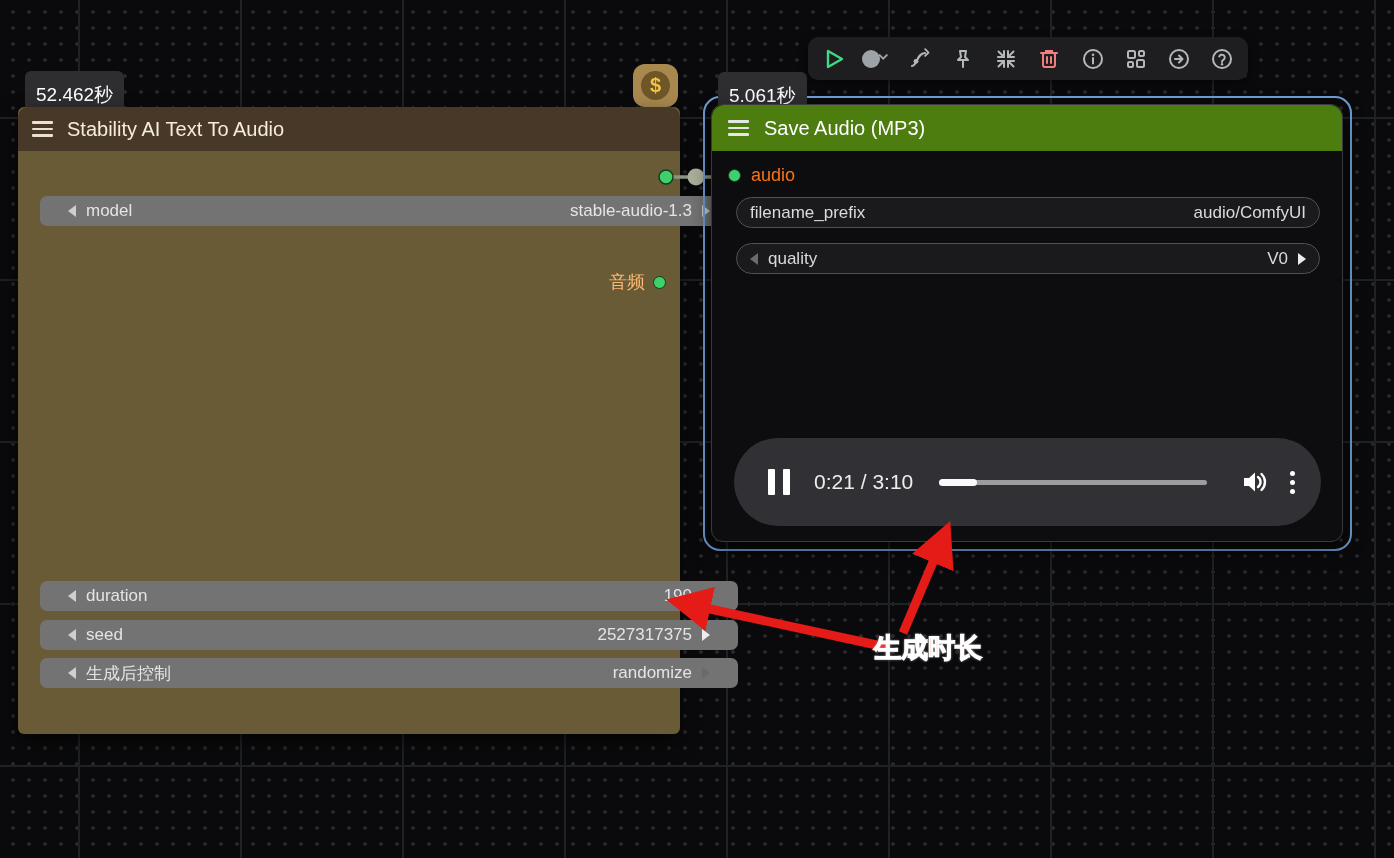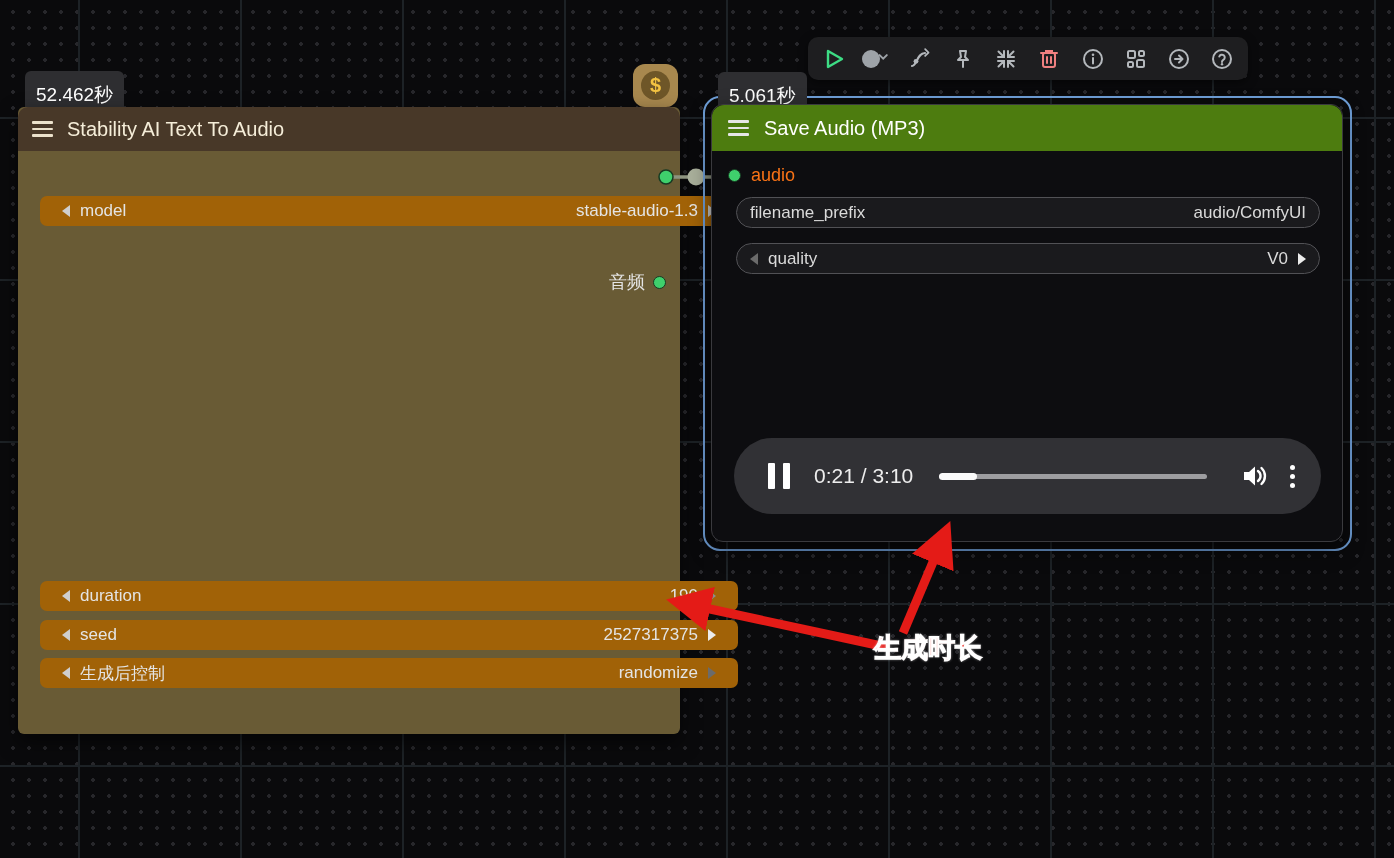--- a/index.html
+++ b/index.html
@@ -47,28 +47,28 @@
     background:#695b35; border-radius:6px;
     box-shadow:0 8px 20px rgba(0,0,0,.55);
   }
   .node-tta .nheader {
     height:44px; background:#483828; border-radius:10px 10px 0 0;
     display:flex; align-items:center; gap:14px; padding:0 14px;
     color:#f5edd8; font-size:20px;
   }
   .slot-out {
     position:absolute; right:14px; top:163px; display:flex; align-items:center; gap:8px;
-    color:#e5e5e5; font-size:18px;
+    color:#fdba74; font-size:18px;
   }
   .dot { width:13px; height:13px; border-radius:50%; background:#3fd06c; border:1.5px solid #173a22; }
 
   .widget {
     position:absolute; left:22px; width:698px; height:30px;
-    background:#a16207; border-radius:7px;
-    display:flex; align-items:center; gap:10px; padding:0 22px;
+    background:#737373; border-radius:7px;
+    display:flex; align-items:center; gap:10px; padding:0 28px;
     color:#e4e4e4; font-size:17px;
   }
   .widget .wlabel { flex:0 0 auto; }
   .widget .spacer { flex:1; }
   .widget .wvalue { flex:0 0 auto; }
 
   .prompt-box {
     position:absolute; left:20px; top:144px; width:622px; height:310px;
     border:2px solid #3b3019; border-radius:12px;
     padding:11px 14px; color:#fdf8ec; font-size:19px; line-height:1.17;
@@ -110,21 +110,21 @@
     position:absolute; left:16px; top:60px; display:flex; align-items:center; gap:10px;
     color:#f97316; font-size:18px; font-weight:500;
   }
   .fwidget {
     position:absolute; left:24px; width:584px; height:31px;
     background:#1a1a1d; border:1px solid #515155; border-radius:16px;
     display:flex; align-items:center; gap:10px; padding:0 13px;
     color:#dadada; font-size:17px;
   }
   .player {
-    position:absolute; left:22px; top:333px; width:587px; height:76px;
+    position:absolute; left:22px; top:333px; width:587px; height:88px;
     background:#313135; border-radius:44px;
     display:flex; align-items:center; padding:0 26px 0 34px; gap:0;
   }
   .pause { display:flex; gap:8px; cursor:pointer; }
   .pause i { display:block; width:7px; height:26px; background:#fff; border-radius:1px; }
   .ptime { color:#ededed; font-size:21px; margin-left:24px; white-space:nowrap; }
   .pbar { flex:1; height:5px; background:#9d9da0; border-radius:3px; margin:0 26px; position:relative; cursor:pointer; }
   .pbar .played { position:absolute; left:0; top:-1px; height:7px; background:#fafafa; border-radius:4px; }
   .kebab { display:flex; flex-direction:column; gap:4px; margin-left:22px; cursor:pointer; }
   .kebab i { width:5px; height:5px; border-radius:50%; background:#fff; }

